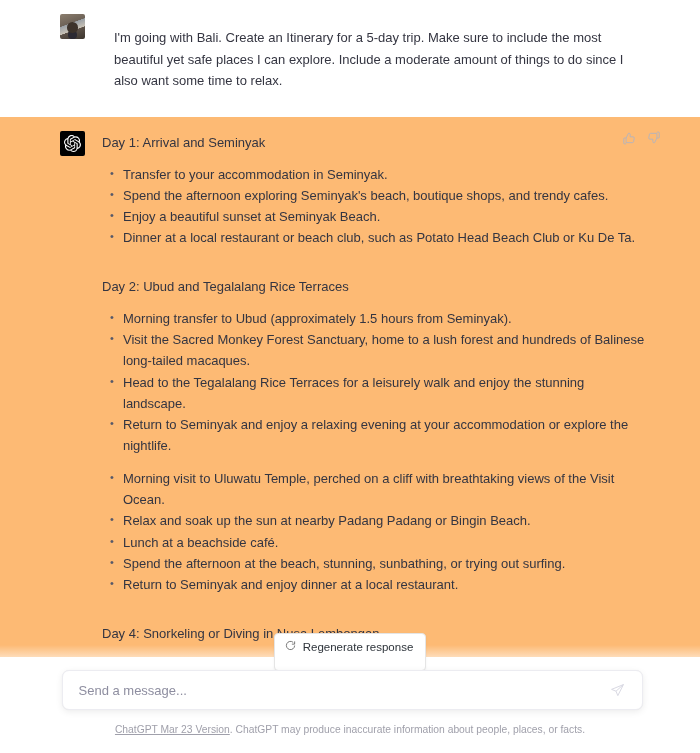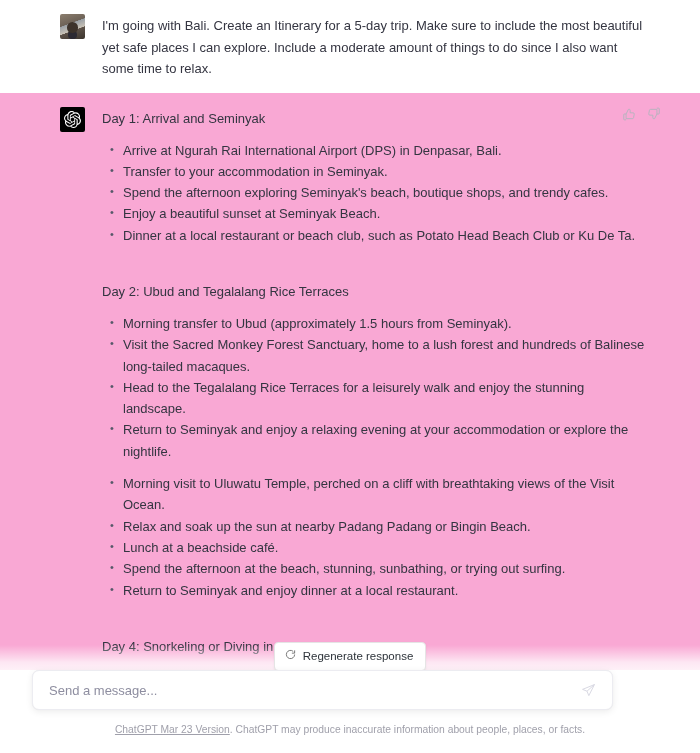--- a/index.html
+++ b/index.html
@@ -25,21 +25,21 @@
     overflow: hidden;
   }
 
   
   .msg-row {
     width: 700px;
     display: flex;
     justify-content: flex-start;
   }
   .msg-row.user   { background: #ffffff; }
-  .msg-row.assistant { background: #f9a8d4; }
+  .msg-row.assistant { background: #fdba74; }
 
   .msg-inner {
     display: flex;
     gap: 17px;
     padding: 13px 0 13px 0;
     margin-left: 60px;
     width: 585px;
     position: relative;
   }
 
@@ -76,33 +76,33 @@
 
   
   .msg-body {
     flex: 1 1 auto;
     min-width: 0;
     font-size: 13px;
     line-height: 21px;
     color: #343541;
     padding-top: 2px;
   }
-  .msg-body p { margin: 0; }
+  .msg-body p { margin: 12px; }
 
   .para {
     font-size: 13px;
     line-height: 21.5px;
     color: #343541;
   }
 
   .day-heading {
     font-size: 13px;
     line-height: 21px;
     color: #343541;
-    margin-top: 35px;
+    margin-top: 27px;
   }
   .day-heading.first { margin-top: 0; }
 
   ul.day-list {
     list-style: none;
     margin: 11px 0 0 0;
     padding: 0;
   }
   ul.day-list li {
     position: relative;
@@ -162,35 +162,36 @@
     justify-content: center;
     pointer-events: auto;
   }
   .regen-btn {
     display: inline-flex;
     align-items: center;
     gap: 7px;
     background: #ffffff;
     border: 1px solid #e5e5e5;
     border-radius: 4px;
-    padding: 6px 12px 8px 10px;
+    padding: 6px 12px 17px 10px;
     font-size: 11.5px;
     color: #2d333a;
     box-shadow: 0 1px 3px rgba(0,0,0,0.055);
     cursor: pointer;
     white-space: nowrap;
   }
   .regen-btn svg { width: 11px; height: 11px; stroke: #555; fill: none; stroke-width: 1.7; }
 
   .composer-wrap {
     position: absolute;
     left: 0;
     bottom: 43px;
     width: 672px;
     display: flex;
+    justify-content: center;
     pointer-events: auto;
     padding-left: 32px;
   }
   .composer {
     width: 581px;
     height: 40px;
     background: #ffffff;
     border: 1px solid #ececf1;
     border-radius: 7px;
     box-shadow: 0 2px 7px rgba(0,0,0,0.075), 0 0 1px rgba(0,0,0,0.06);
@@ -253,21 +254,20 @@
       <div class="avatar avatar-assistant">
         <svg viewBox="0 0 24 24">
           <path fill="#ffffff" d="M22.28 9.82a5.99 5.99 0 0 0-.52-4.91 6.05 6.05 0 0 0-6.51-2.9A6 6 0 0 0 4.98 4.18a5.99 5.99 0 0 0-4 2.9 6.05 6.05 0 0 0 .74 7.1 5.98 5.98 0 0 0 .51 4.91 6.05 6.05 0 0 0 6.52 2.9A5.99 5.99 0 0 0 13.26 24a6.05 6.05 0 0 0 5.77-4.21 5.99 5.99 0 0 0 4-2.9 6.06 6.06 0 0 0-.75-7.07zM13.26 22.43a4.48 4.48 0 0 1-2.88-1.04l.14-.08 4.78-2.76a.79.79 0 0 0 .39-.68v-6.74l2.02 1.17a.07.07 0 0 1 .04.06v5.58a4.5 4.5 0 0 1-4.49 4.49zM3.6 18.3a4.47 4.47 0 0 1-.54-3.01l.14.09 4.79 2.76a.77.77 0 0 0 .78 0l5.84-3.37v2.33a.08.08 0 0 1-.03.07l-4.84 2.79a4.5 4.5 0 0 1-6.14-1.64zM2.34 7.9a4.49 4.49 0 0 1 2.35-1.97V11.6a.77.77 0 0 0 .38.67l5.81 3.36-2.02 1.17a.08.08 0 0 1-.07 0L3.95 14a4.5 4.5 0 0 1-1.61-6.1zm16.61 3.86L13.1 8.38 15.12 7.2a.08.08 0 0 1 .07 0l4.84 2.8a4.49 4.49 0 0 1-.68 8.1v-5.67a.8.8 0 0 0-.4-.67zm2.01-3.02l-.14-.09-4.78-2.79a.78.78 0 0 0-.79 0L9.42 9.23V6.9a.07.07 0 0 1 .03-.07l4.84-2.79a4.49 4.49 0 0 1 6.67 4.65zM8.32 12.87L6.3 11.7a.08.08 0 0 1-.04-.06V6.07a4.49 4.49 0 0 1 7.37-3.45l-.14.08L8.7 5.46a.79.79 0 0 0-.39.68zm1.1-2.37l2.6-1.5 2.61 1.5v3l-2.6 1.5-2.61-1.5z"></path>
         </svg>
       </div>
 
       <div class="msg-body">
 
         <div class="day-heading first">Day 1: Arrival and Seminyak</div>
         <ul class="day-list">
-          <li>Arrive at Ngurah Rai International Airport (DPS) in Denpasar, Bali.</li>
           <li>Transfer to your accommodation in Seminyak.</li>
           <li>Spend the afternoon exploring Seminyak's beach, boutique shops, and trendy cafes.</li>
           <li>Enjoy a beautiful sunset at Seminyak Beach.</li>
           <li>Dinner at a local restaurant or beach club, such as Potato Head Beach Club or Ku De Ta.</li>
         </ul>
 
         <div class="day-heading">Day 2: Ubud and Tegalalang Rice Terraces</div>
         <ul class="day-list">
           <li>Morning transfer to Ubud (approximately 1.5 hours from Seminyak).</li>
           <li>Visit the Sacred Monkey Forest Sanctuary, home to a lush forest and hundreds of Balinese long-tailed macaques.</li>

